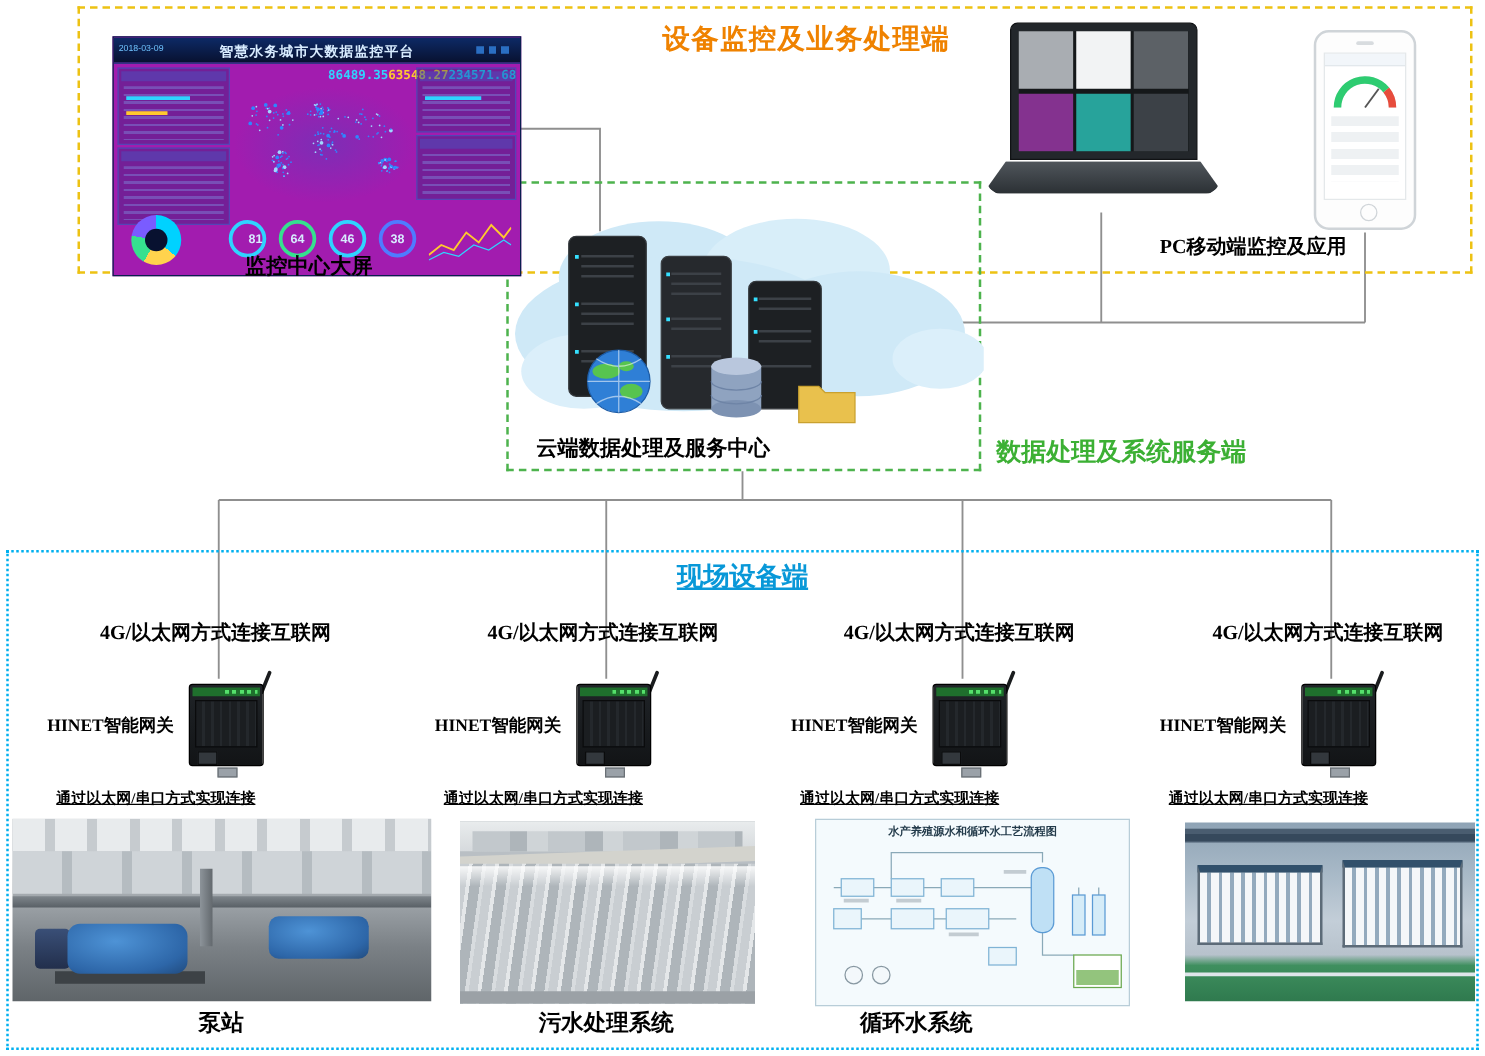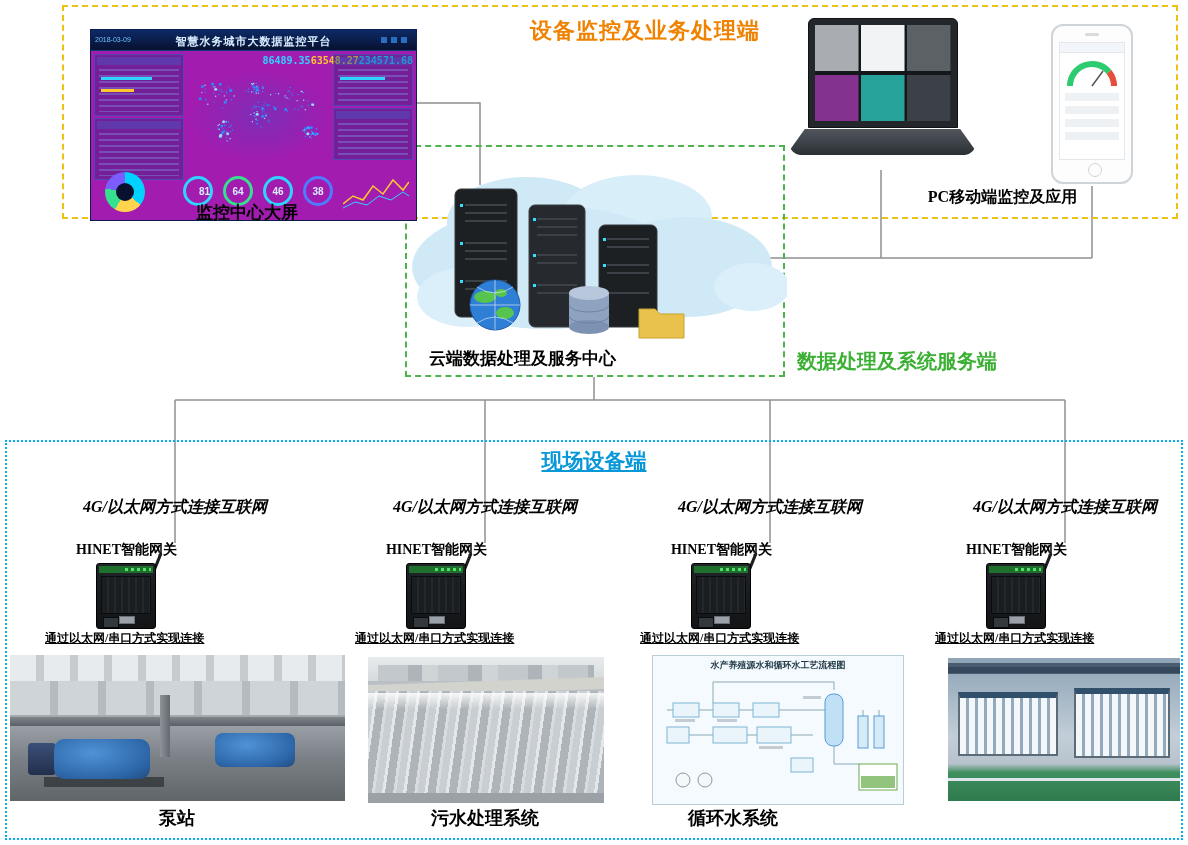--- a/index.html
+++ b/index.html
@@ -58,23 +58,23 @@
     clip-path:polygon(8% 0,92% 0,100% 80%,96% 100%,4% 100%,0 80%);border-radius:0 0 10px 10px;}
   
   .phone{position:absolute;left:1051px;top:24px;width:82px;height:160px;background:#fdfdfd;border:2px solid #cfd4d8;border-radius:12px;box-sizing:border-box;z-index:2;}
   .ph-speaker{position:absolute;left:32px;top:7px;width:14px;height:3px;border-radius:2px;background:#d8dcdf;display:block;}
   .ph-screen{position:absolute;left:6px;top:16px;width:66px;height:118px;background:#fff;border:1px solid #e4e8ea;box-sizing:border-box;overflow:hidden;}
   .ph-header{height:9px;background:#f2f6fa;border-bottom:1px solid #e2e8ec;}
   .ph-gauge{display:block;margin:3px auto 0;}
   .ph-rows{height:52px;margin:3px 5px 0;background:repeating-linear-gradient(180deg,#eef1f3 0 8px,transparent 8px 13px);}
   .ph-home{position:absolute;left:35px;bottom:5px;width:12px;height:12px;border-radius:50%;border:1px solid #d0d5d9;display:block;}
   
-  .ct{position:absolute;top:497px;width:190px;text-align:center;font-size:16px;font-weight:700;line-height:1.3;z-index:2;font-style:italic;}
+  .ct{position:absolute;top:497px;width:190px;font-size:16px;font-weight:700;line-height:1.3;z-index:2;}
   .ct1{left:80px;} .ct2{left:390px;} .ct3{left:675px;} .ct4{left:970px;}
-  .gw-row{position:absolute;top:541px;width:190px;height:80px;display:flex;align-items:center;z-index:2;flex-direction:column;}
+  .gw-row{position:absolute;top:541px;width:190px;height:80px;display:flex;align-items:center;z-index:2;}
   .gr1{left:31px;} .gr2{left:341px;} .gr3{left:626px;} .gr4{left:921px;}
   .gw-label{width:108px;text-align:right;font-size:14px;font-weight:700;margin-right:6px;}
   .gateway{position:relative;width:72px;height:76px;}
   .gw-antenna{position:absolute;right:3px;top:-7px;width:3px;height:20px;background:#1a1c1e;border-radius:2px;transform:rotate(22deg);display:block;}
   .gw-body{position:absolute;left:6px;top:4px;width:60px;height:66px;background:linear-gradient(#202428,#121416);border:1px solid #000;border-radius:3px;box-sizing:border-box;}
   .gw-pcb{height:7px;margin:2px 2px 0;background-color:#1f6f2d;
     background-image:repeating-linear-gradient(90deg,#55e06b 0 3px,transparent 3px 6px);
     background-size:26px 3px;background-repeat:no-repeat;background-position:right 2px top 2px;}
   .gw-face{height:36px;margin:3px 4px;background:repeating-linear-gradient(90deg,#1b1e21 0 5px,#24282c 5px 7px);border:1px solid #0a0b0c;}
   .gw-port{width:14px;height:9px;margin:0 0 0 6px;background:#33383d;border:1px solid #0a0b0c;}

